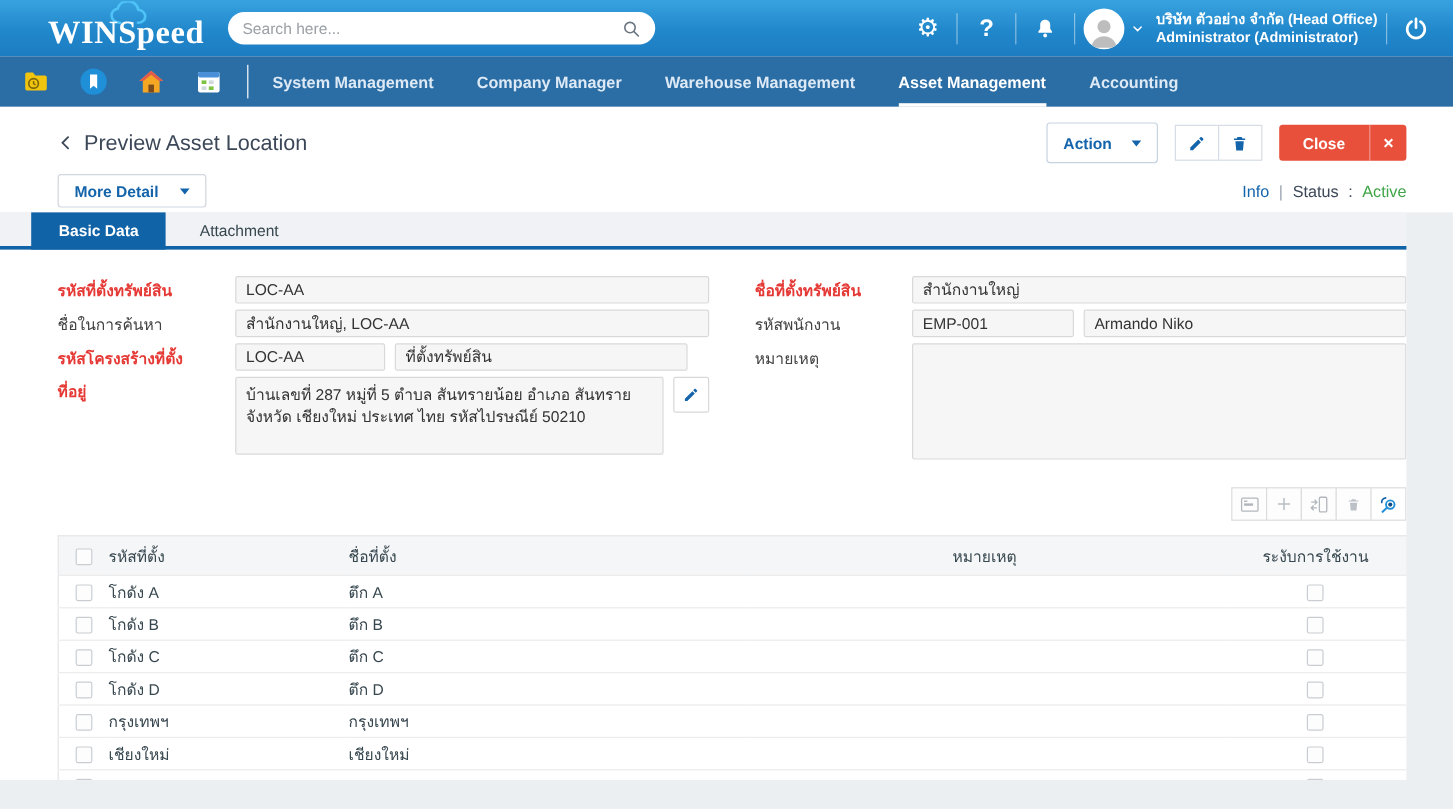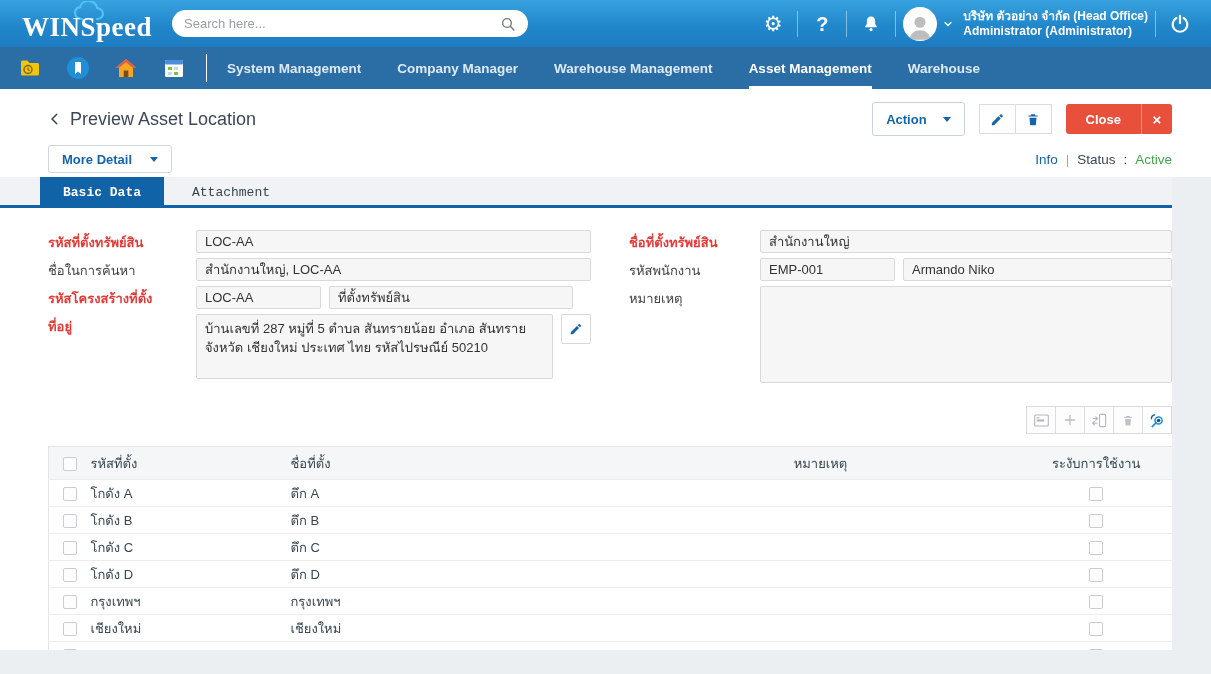--- a/index.html
+++ b/index.html
@@ -7,21 +7,21 @@
   body {
     font-family:"Liberation Sans","DejaVu Sans",sans-serif;
     background:#eceff2; color:#37474f; font-size:13px;
   }
   svg { display:block; }
 
   
   .topbar{
     height:47px; display:flex; align-items:center;
     background:linear-gradient(180deg,#38a2df 0%,#2187cb 55%,#1d7cc2 100%);
-    padding:0 14px 0 14px;
+    padding:0 14px 0 32px;
   }
   .logo-wrap{ position:relative; width:140px; height:47px; }
   .logo-cloud{ position:absolute; left:58px; top:1px; }
   .logo-text{
     position:absolute; left:8px; top:12px;
     font-family:"Liberation Serif","DejaVu Serif",serif;
     font-weight:700; font-size:27px; color:#fff; letter-spacing:.5px;
   }
   .search-pill{
     margin-left:18px; width:356px; height:27px; background:#fff;
@@ -94,21 +94,21 @@
     display:flex; align-items:center; gap:18px; cursor:pointer;
   }
   .status-line{ margin-left:auto; display:flex; align-items:center; font-size:13.5px; gap:8px; }
   .status-line .info{ color:#1464ab; cursor:pointer; }
   .status-line .bar{ color:#9aa5b1; }
   .status-line .st{ color:#3c4858; }
   .status-line .active{ color:#3fa548; font-weight:500; }
 
   
   .main-wrap{ margin-right:39px; }
-  .tabstrip{ height:31px; background:#f0f2f5; position:relative; display:flex; padding-left:40px;font-family:Liberation Mono, monospace; }
+  .tabstrip{ height:31px; background:#f0f2f5; position:relative; display:flex; padding-left:26px; }
   .tab{ display:flex; align-items:center; padding:0 23px; font-size:13px; cursor:pointer; position:relative; z-index:1; }
   .tab.active{ background:#1063a6; color:#fff; font-weight:700; }
   .tab.plain{ color:#37474f; padding:0 28px; }
   .tab-underline{ position:absolute; left:0; right:0; bottom:0; height:3px; background:#1063a6; }
   .card{ background:#fff; height:442px; overflow:hidden; padding:22px 0 0 48px; }
 
   
   .form{ display:flex; width:1124px; }
   .fcol{ width:543px; }
   .fcol.left{ margin-right:38px; }
@@ -247,21 +247,21 @@
           <rect x="12" y="16" width="4" height="3" fill="#7cc344"></rect>
         </svg>
     </span>
   </div>
   <div class="nav-sep"></div>
   <div class="nav-items">
     <a class="nav-item">System Management</a>
     <a class="nav-item">Company Manager</a>
     <a class="nav-item">Warehouse Management</a>
     <a class="nav-item active">Asset Management</a>
-    <a class="nav-item">Warehouse</a>
+    <a class="nav-item">Accounting</a>
   </div>
 </div>
 
 <div class="page-head">
   <div class="ph-row1">
     <div class="title-wrap">
       <span>
         <svg width="14" height="14" viewBox="0 0 24 24">
             <path d="M15 4l-8 8 8 8" fill="none" stroke="#3c4858" stroke-width="2.6" stroke-linecap="round"></path>
           </svg>

